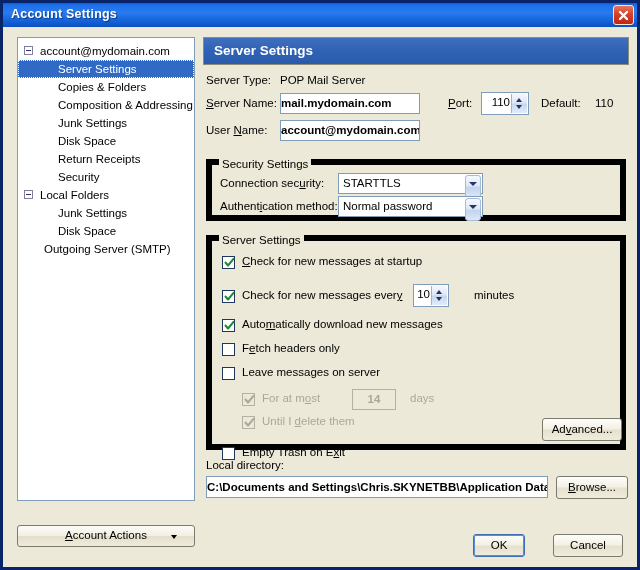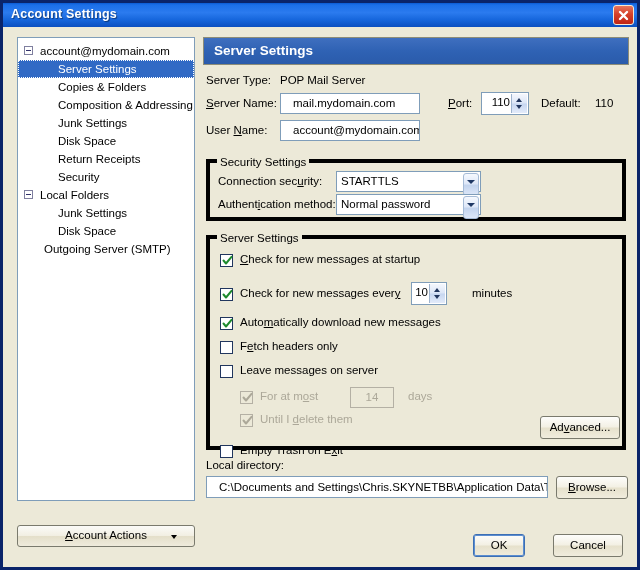--- a/index.html
+++ b/index.html
@@ -84,23 +84,24 @@
     color:#fff;font-size:13.5px;font-weight:bold;
     padding:5px 0 0 10px;
   }
   .row{position:relative;height:22px;margin-top:4px;}
   .lab{position:absolute;font-size:11.5px;line-height:22px;}
   
   .tbox{
     position:absolute;box-sizing:border-box;height:21px;
     background:#fff;border:1px solid #7F9DB9;
     font-family:"Liberation Sans","DejaVu Sans",sans-serif;font-size:11.5px;
-    line-height:19px;padding:0 12px;
+    line-height:19px;padding:0 0;
     overflow:hidden;white-space:nowrap;
     cursor:text;
+    font-weight:bold;
   }
   .tbox.dis{background:#ECE9D8;color:#ACA899;border-color:#B4B0A4;text-align:center;cursor:default;}
   
   .spin{
     position:absolute;box-sizing:border-box;height:23px;
     background:#fff;border:1px solid #7F9DB9;
   }
   .spin .val{
     position:absolute;left:2px;right:18px;top:3px;
     text-align:right;font-size:11.5px;
@@ -109,21 +110,21 @@
     position:absolute;right:1px;top:1px;width:15px;bottom:1px;
     background:linear-gradient(to bottom,#F4F7FD 0%,#DCE6F7 48%,#C6D6F0 52%,#E3EBFA 100%);
     border-left:1px solid #9DB3CE;
     cursor:pointer;
   }
   .spin .btns .up,.spin .btns .dn{position:absolute;left:4px;width:0;height:0;
     border-left:3.5px solid transparent;border-right:3.5px solid transparent;}
   .spin .btns .up{top:4px;border-bottom:4px solid #21365E;}
   .spin .btns .dn{bottom:4px;border-top:4px solid #21365E;}
   
-  .group{position:absolute;box-sizing:border-box;border:4px solid #000000;}
+  .group{position:absolute;box-sizing:border-box;border:6px solid #000000;}
   .group>.cap{
     position:absolute;left:7px;top:-7px;background:#ECE9D8;padding:0 3px;font-size:11.5px;
   }
   
   .combo{
     position:absolute;box-sizing:border-box;height:21px;
     background:#fff;border:1px solid #7F9DB9;
     font-size:11.5px;line-height:19px;padding:0 0 0 4px;
     cursor:pointer;
   }

